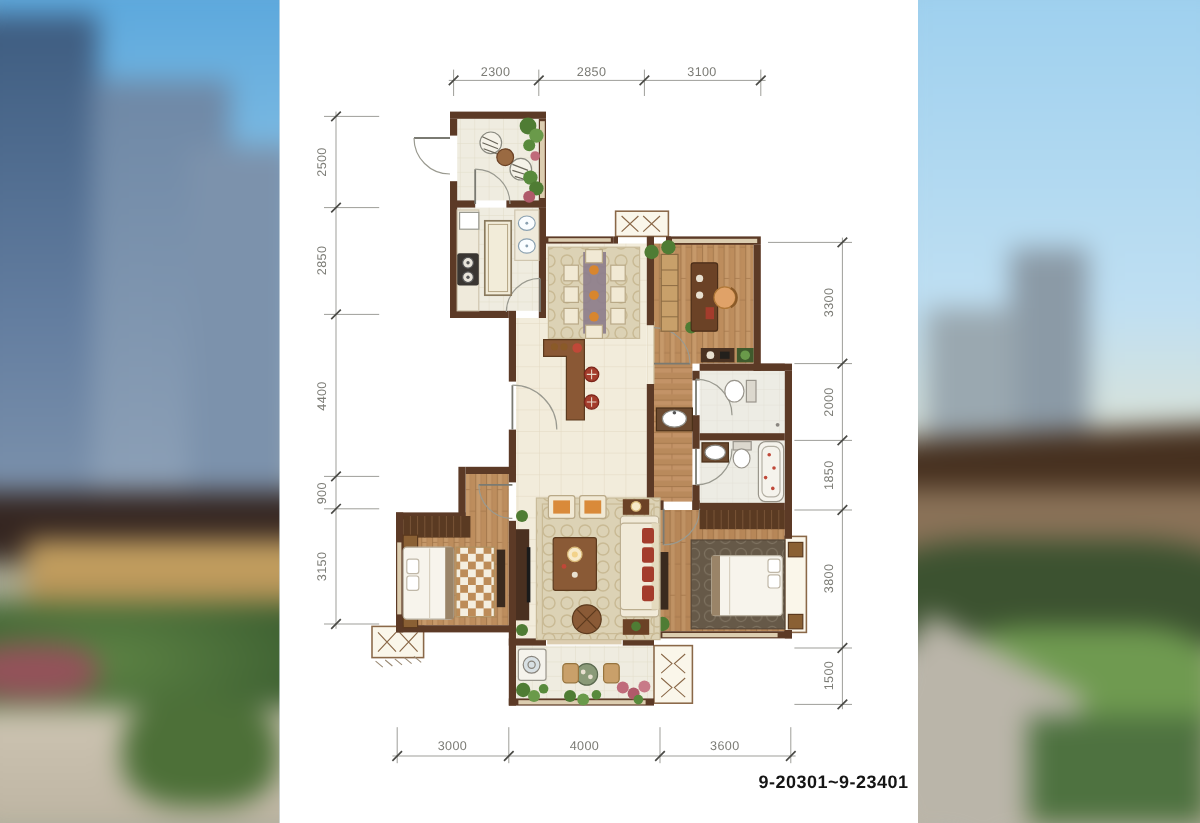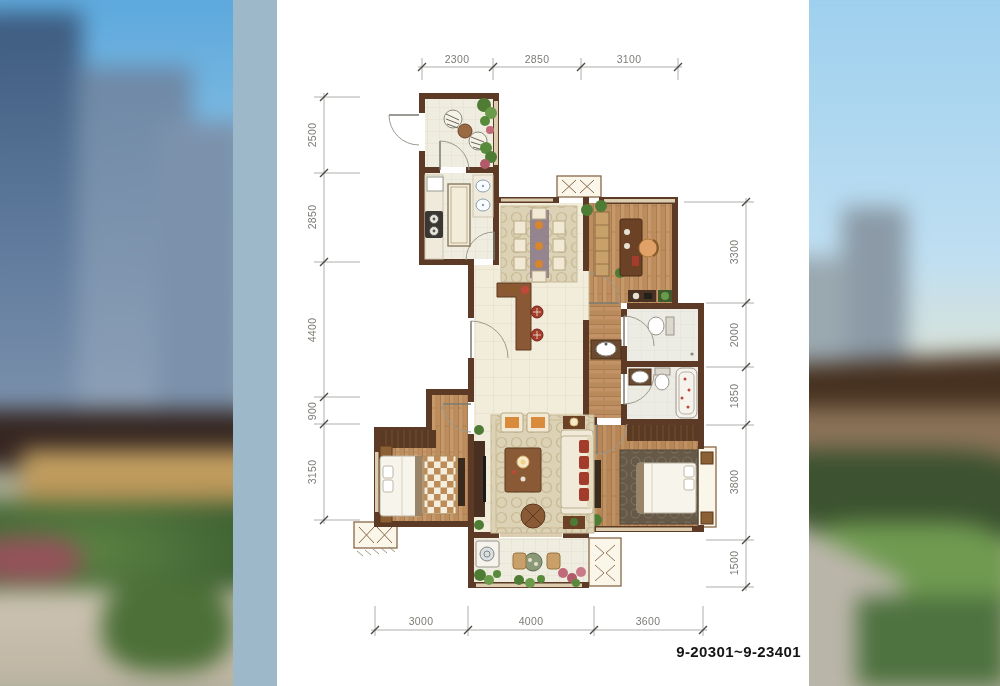--- a/index.html
+++ b/index.html
@@ -24,21 +24,21 @@
   .br-sky{left:0;top:0;width:280px;height:720px;background:linear-gradient(180deg,#9ccfee 0%,#bfdff2 38%,#d5e2dd 50%,#c0b4a0 60%);}
   .br-tower1{left:95px;top:225px;width:65px;height:180px;background:#8b9aa6;}
   .br-tower2{left:25px;top:275px;width:75px;height:130px;background:#9aa8b0;}
   .br-roof{left:-15px;top:378px;width:300px;height:60px;background:#46301f;transform:rotate(-3deg);}
   .br-wall{left:-15px;top:425px;width:300px;height:85px;background:#8a7258;}
   .br-trees{left:-15px;top:468px;width:300px;height:100px;background:#3c5230;border-radius:30%;}
   .br-lawn{left:45px;top:540px;width:220px;height:110px;background:#6f9a50;border-radius:30%;}
   .br-path{left:-20px;top:555px;width:150px;height:160px;background:#bab5a9;transform:rotate(28deg);}
   .br-shrub{left:110px;top:615px;width:150px;height:90px;background:#4e7240;}
   
-  .sheet{position:absolute;left:233px;top:0;width:532px;height:686px;background:#ffffff;margin-left:44px;}
+  .sheet{position:absolute;left:233px;top:0;width:532px;height:686px;background:#ffffff;}
   svg text{font-family:"Liberation Sans",sans-serif;}
   .dimtxt{fill:#7c7c76;font-size:10.5px;letter-spacing:0.3px;}
   .unitlbl{fill:#151515;font-size:15px;font-weight:600;letter-spacing:0.4px;}
   .wall{fill:#5c3a26;}
   .win{fill:#dccdb0;}
   .bay{fill:#faf6ea;stroke:#8a6848;stroke-width:1.3;}
   .door{stroke:#9a9a90;stroke-width:1;fill:none;}
   .leaf{stroke:#7a7a72;stroke-width:1.5;fill:none;}
   .dim{stroke:#9a9a94;stroke-width:0.8;fill:none;}
   .tick{stroke:#4a4a46;stroke-width:1.4;fill:none;}

